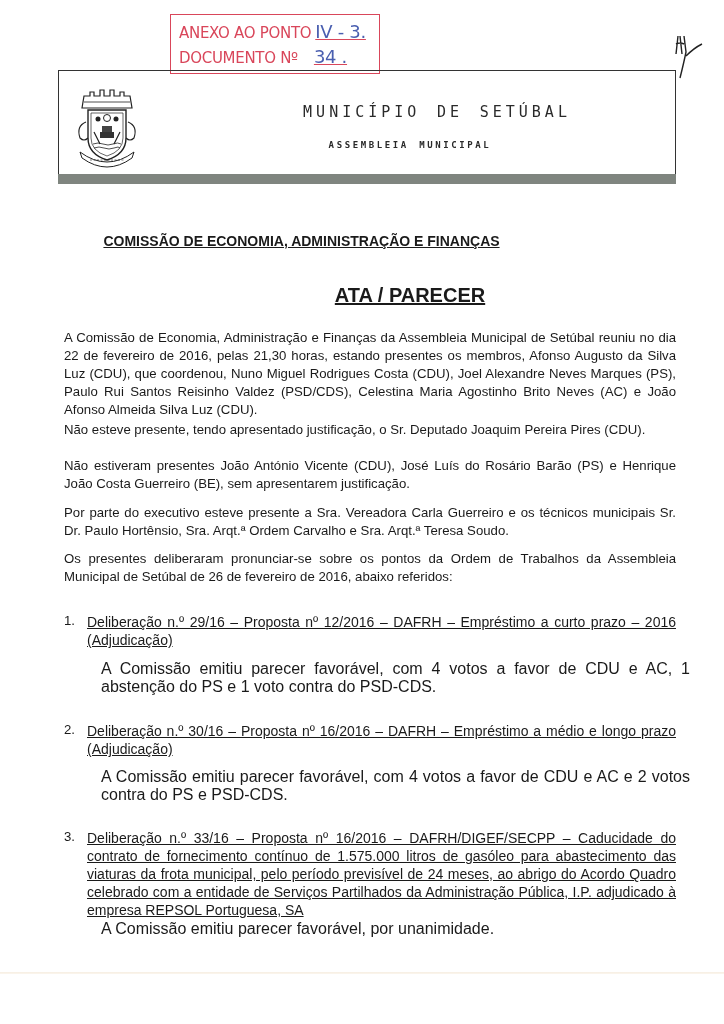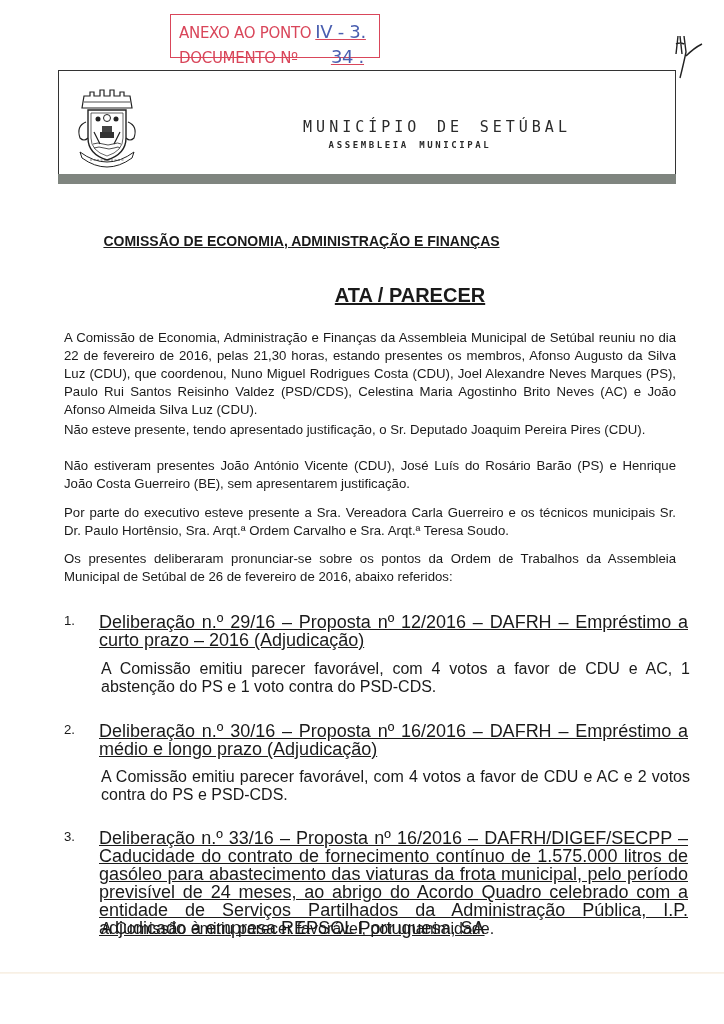--- a/index.html
+++ b/index.html
@@ -1,41 +1,41 @@
 <!DOCTYPE html>
 <html><head>
 <meta charset="utf-8">
 <style>
   html, body { margin: 0; padding: 0; background: #ffffff; }
   body { width: 724px; height: 1024px; position: relative; overflow: hidden;
          font-family: "Liberation Sans", sans-serif; color: #1a1a1a; }
 
   
-  .stamp { position: absolute; left: 170px; top: 14px; width: 210px; height: 44px;
+  .stamp { position: absolute; left: 170px; top: 14px; width: 210px; height: 60px;
            border: 1.5px solid #d9465a; box-sizing: border-box; }
   .stamp-line { position: absolute; left: 8px; font-family: "DejaVu Sans", sans-serif;
                 font-size: 15px; color: #d9465a; letter-spacing: -0.3px; }
   .stamp-line.l1 { top: 6px; }
   .stamp-line.l2 { top: 31px; }
   .stamp-hand { font-family: "DejaVu Sans", sans-serif; color: #4a5fb0; font-size: 18px;
                 text-decoration: underline; text-decoration-color: #d9465a; margin-left: 4px; }
-  .stamp-hand.n2 { margin-left: 33px; }
+  .stamp-hand.n2 { margin-left: 16px; }
 
   
   .initials { position: absolute; left: 668px; top: 32px; width: 40px; height: 50px; }
 
   
   .header-box { position: absolute; left: 58px; top: 70px; width: 618px; height: 114px;
                 border: 1.2px solid #333; border-bottom: none; box-sizing: border-box; }
   .header-bar { position: absolute; left: 58px; top: 174px; width: 618px; height: 10px;
                 background: #7f857f; }
   .crest { position: absolute; left: 70px; top: 86px; width: 74px; height: 86px; }
   .muni-title { position: absolute; left: 0; width: 724px; top: 98px; text-align: center;
                 font-family: "DejaVu Sans Mono", monospace; font-size: 21px; letter-spacing: 4px;
-                color: #2a2a2a; padding-left: 150px; box-sizing: border-box; text-transform: lowercase; font-variant: small-caps; margin-top: 15px; }
+                color: #2a2a2a; padding-left: 150px; box-sizing: border-box; text-transform: lowercase; font-variant: small-caps; }
   .muni-sub { position: absolute; left: 0; width: 724px; top: 136px; text-align: center;
               font-family: "DejaVu Sans Mono", monospace; font-size: 13px; letter-spacing: 2.6px;
               color: #2a2a2a; padding-left: 96px; box-sizing: border-box; font-variant: small-caps; text-transform: lowercase; font-weight: bold; }
 
   
   .h-commission { position: absolute; left: 0; width: 603px; top: 233px; text-align: center;
                   font-weight: bold; font-size: 14px; text-decoration: underline; }
   .h-ata { position: absolute; left: 0; width: 724px; top: 284px; text-align: center;
            font-weight: bold; font-size: 20px; text-decoration: underline; padding-left: 48px; }
 
@@ -43,22 +43,22 @@
   .para { position: absolute; left: 64px; width: 612px; font-size: 13.2px; line-height: 18px;
           text-align: justify; text-align-last: left; }
   .p1 { top: 329px; }
   .p2 { top: 421px; }
   .p3 { top: 457px; }
   .p4 { top: 504px; }
   .p5 { top: 550px; }
 
   
   .item-num { position: absolute; left: 64px; font-size: 13.2px; }
-  .item-title { position: absolute; left: 87px; width: 589px; font-size: 18px; line-height: 18px;
-                text-decoration: underline; text-align: justify; text-align-last: left; margin-left: 12px; }
+  .item-title { position: absolute; left: 87px; width: 589px; font-size: 14px; line-height: 18px;
+                text-decoration: underline; text-align: justify; text-align-last: left; }
   .item-result { position: absolute; left: 101px; width: 589px; font-size: 16px; line-height: 18px;
                  text-align: justify; text-align-last: left; }
   .i1n, .i1t { top: 613px; }
   .i1r { top: 660px; }
   .i2n, .i2t { top: 722px; }
   .i2r { top: 768px; }
   .i3n, .i3t { top: 829px; }
   .i3r { top: 920px; }
 
   .page-edge { position: absolute; left: 0; top: 972px; width: 724px; height: 2px;

